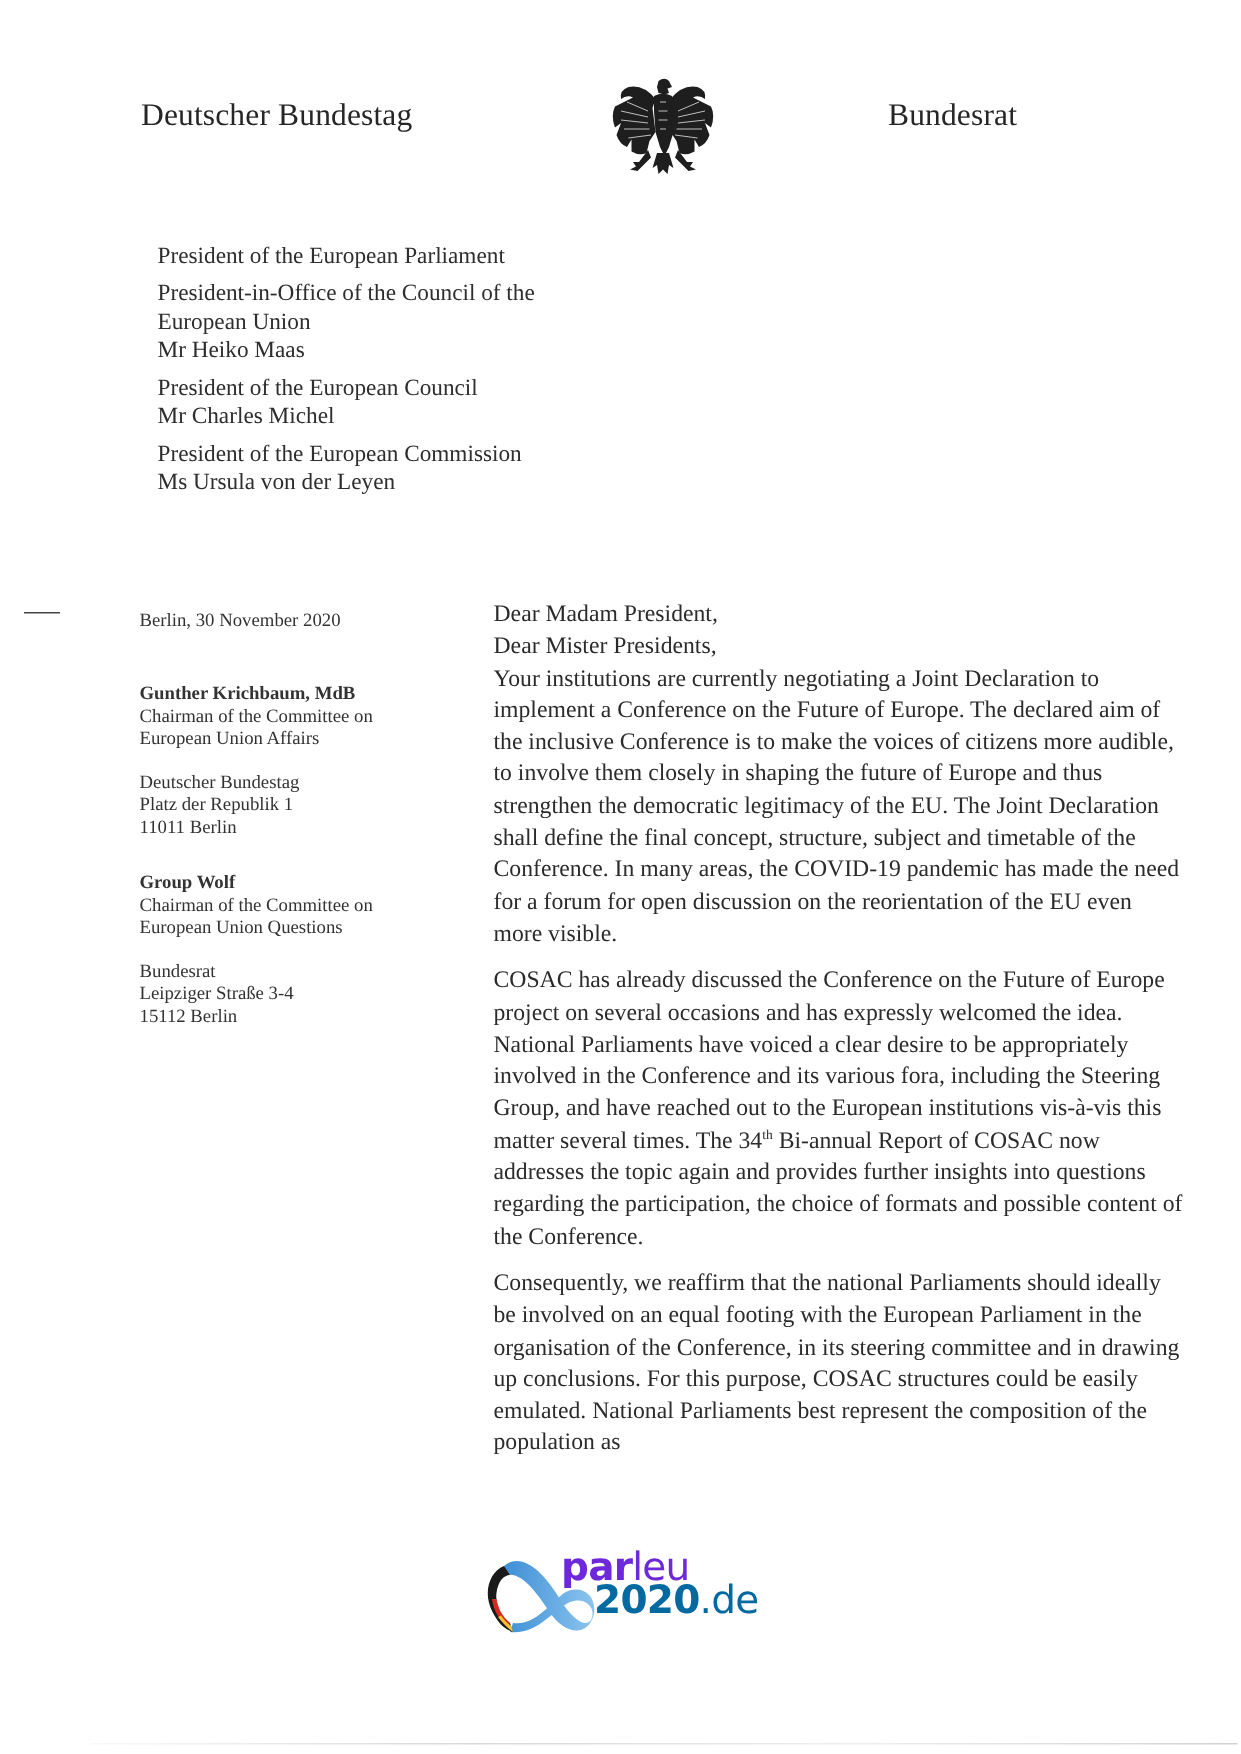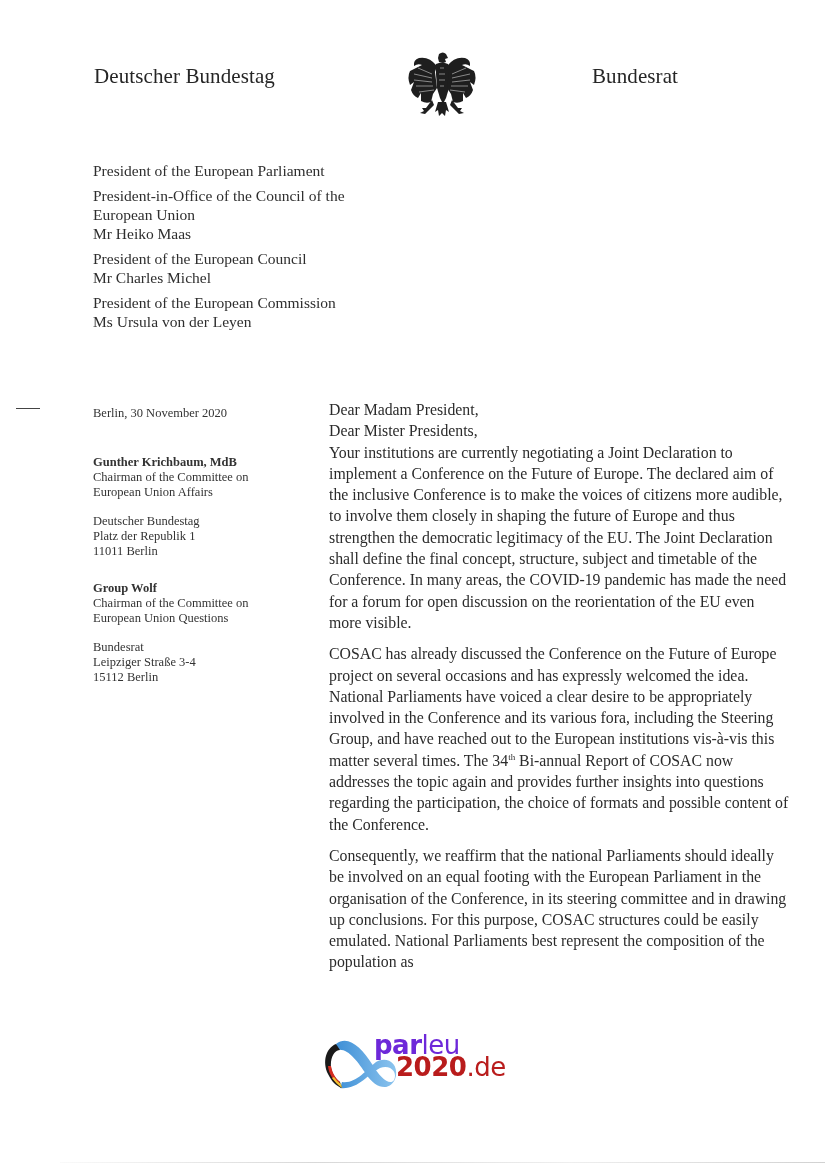--- a/index.html
+++ b/index.html
@@ -13,42 +13,42 @@
     font-family: "Liberation Serif", "DejaVu Serif", serif;
     font-size: 21px; color: #262626; letter-spacing: 0.1px;
   }
   #hdr-left { left: 94px; top: 64px; }
   #hdr-right { left: 592px; top: 64px; }
   #eagle { left: 402px; top: 48px; width: 80px; height: 80px; }
 
   .recipients { left: 93px; top: 161px; width: 320px;
     font-family: "Liberation Serif", "DejaVu Serif", serif; font-size: 15.5px; line-height: 19px; color: #2e2e2e; }
   .recipient { margin-bottom: 6px; }
-  .recipient div { white-space: nowrap; }
+  .recipient div { white-space: nowrap; margin-left: 12px; }
 
   .margin-mark { left: 16px; top: 408px; width: 24px; height: 1px; background: #444; }
 
   .sidebar { left: 93px; top: 406px; width: 210px;
     font-family: "Liberation Serif", "DejaVu Serif", serif; font-size: 12.5px; line-height: 15px; color: #333; }
   .sidebar .date { margin-bottom: 34px; }
   .sidebar .block { margin-bottom: 14px; }
   .sidebar .name { font-weight: bold; }
   .sidebar .gap { margin-bottom: 22px; }
 
   .letter { left: 329px; top: 399px; width: 460px;
     font-family: "Liberation Serif", "DejaVu Serif", serif; font-size: 15.8px; line-height: 21.3px; color: #2b2b2b; }
   .letter .salute { }
   .letter p { margin: 0 0 10px 0; }
   .letter sup { font-size: 9px; line-height: 0; vertical-align: 6px; }
 
   #footer-logo { left: 318px; top: 1030px; width: 200px; height: 66px; }
   .logo-text { position: absolute; font-family: "DejaVu Sans", "Liberation Sans", sans-serif; line-height: 1; }
   #logo-line1 { left: 56px; top: 2px; font-size: 26px; color: #6d28d9; letter-spacing: -0.5px; }
   #logo-line1 .b { font-weight: bold; }
-  #logo-line2 { left: 78px; top: 24px; font-size: 26px; color: #b91c1c; letter-spacing: -0.5px; }
+  #logo-line2 { left: 78px; top: 24px; font-size: 26px; color: #0369a1; letter-spacing: -0.5px; }
   #logo-line2 .b { font-weight: bold; }
 
   .scan-line { left: 60px; top: 1162px; width: 765px; height: 1px; background: linear-gradient(90deg, rgba(200,200,200,0.1), rgba(190,190,190,0.6), rgba(200,200,200,0.3), rgba(190,190,190,0.7)); }
 </style>
 </head>
 <body>
 
 <div class="abs hdr" id="hdr-left">Deutscher Bundestag</div>
 
 <div class="abs" id="eagle">

